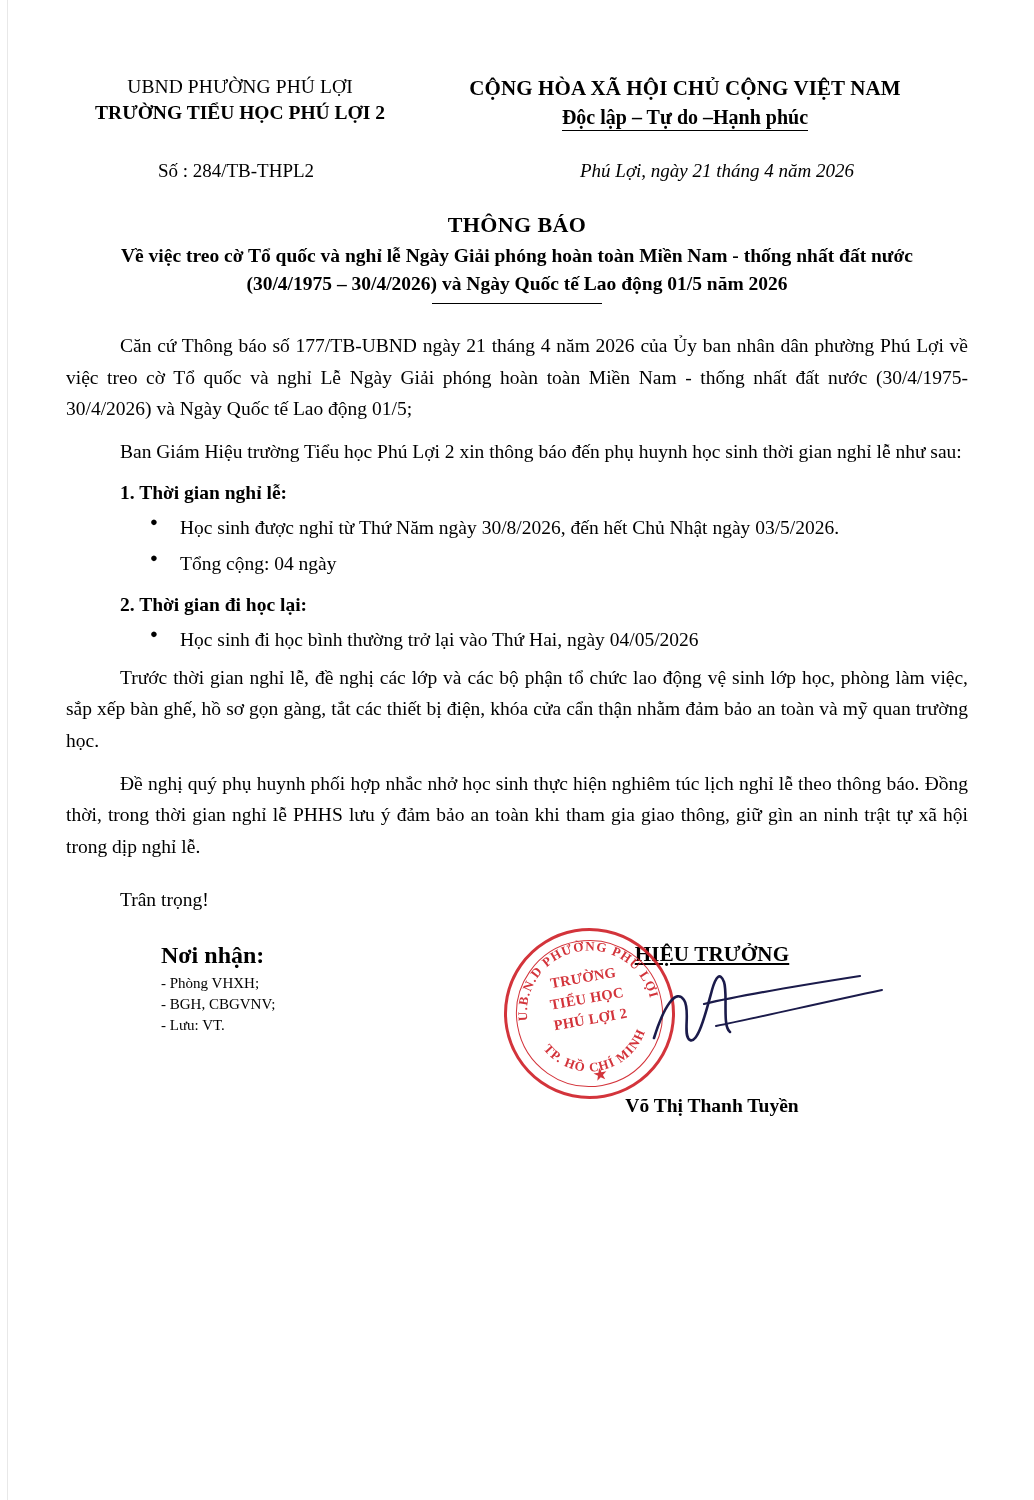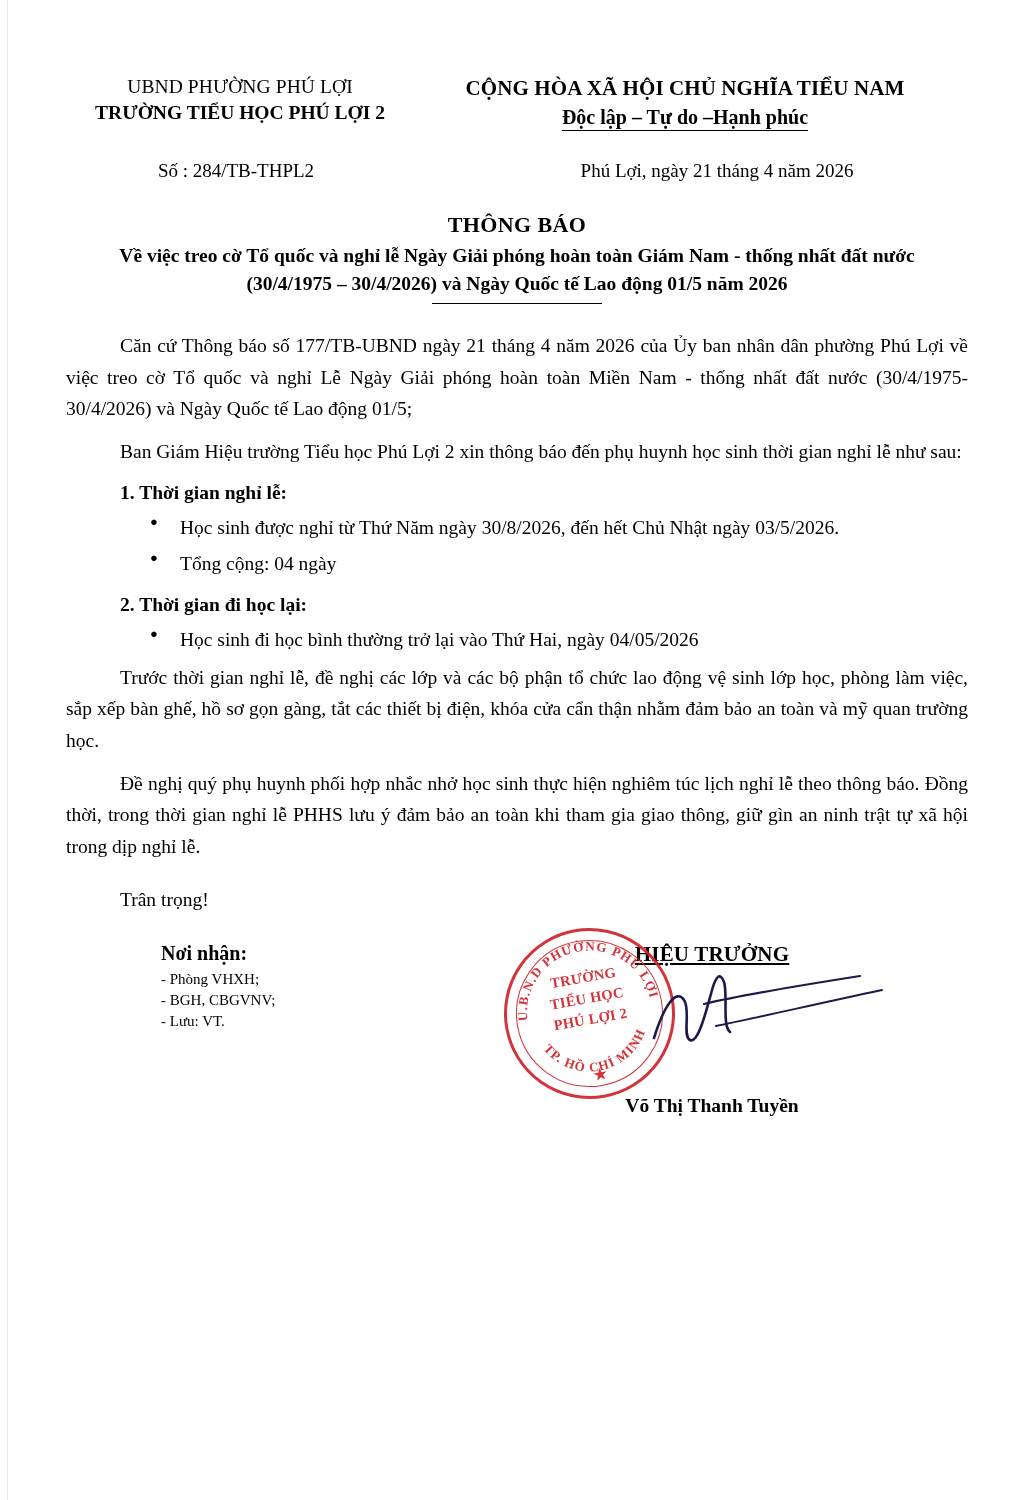--- a/index.html
+++ b/index.html
@@ -79,20 +79,21 @@
     width: 330px;
     text-align: center;
     font-size: 19px;
     padding-left: 10px;
     box-sizing: border-box;
   }
   .date {
     flex: 1;
     text-align: center;
     font-size: 19px;
+    font-style: italic;
     padding-left: 70px;
     box-sizing: border-box;
   }
 
   
   .title-block {
     text-align: center;
     margin-top: 30px;
   }
   .title-main {
@@ -165,21 +166,21 @@
     display: flex;
     margin-top: 26px;
     position: relative;
   }
   .sig-left {
     width: 420px;
     padding-left: 95px;
     box-sizing: border-box;
   }
   .noi-nhan {
-    font-size: 20px;
+    font-size: 24px;
     font-weight: bold;
     margin-bottom: 4px;
   }
   .recv-item {
     font-size: 15px;
     line-height: 1.42;
   }
   .sig-right {
     flex: 1;
     text-align: center;
@@ -277,36 +278,36 @@
 <div class="page">
 
   <div class="header">
     <div class="hdr-left">
       <div class="hdr-line1">UBND PHƯỜNG PHÚ LỢI</div>
       <div class="hdr-line2">
         <span>TRƯỜNG TIỂU HỌC PHÚ LỢI 2</span>
       </div>
     </div>
     <div class="hdr-right">
-      <div class="hdr-right-1">CỘNG HÒA XÃ HỘI CHỦ NGHĨA TIỂU NAM</div>
+      <div class="hdr-right-1">CỘNG HÒA XÃ HỘI CHỦ CỘNG VIỆT NAM</div>
       <div class="hdr-right-2">
         <span class="ul-part">Độc lập – Tự do –Hạnh phúc</span>
       </div>
     </div>
   </div>
 
   <div class="numrow">
     <div class="so">Số : 284/TB-THPL2</div>
     <div class="date">Phú Lợi, ngày 21  tháng  4  năm 2026</div>
   </div>
 
   <div class="title-block">
     <div class="title-main">THÔNG BÁO</div>
     <div class="title-sub">
-      <span>Về việc treo cờ Tổ quốc và nghỉ lễ Ngày Giải phóng hoàn toàn Giám Nam -</span>
+      <span>Về việc treo cờ Tổ quốc và nghỉ lễ Ngày Giải phóng hoàn toàn Miền Nam -</span>
       <span>thống nhất đất nước (30/4/1975 – 30/4/2026)</span>
       <span>và Ngày Quốc tế Lao động 01/5 năm 2026</span>
     </div>
     <div class="title-rule"></div>
   </div>
 
   <div class="body">
     <div class="para">Căn cứ Thông báo số 177/TB-UBND ngày 21 tháng 4 năm 2026 của Ủy ban nhân dân phường Phú Lợi về việc treo cờ Tổ quốc và nghỉ Lễ Ngày Giải phóng hoàn toàn Miền Nam - thống nhất đất nước (30/4/1975-30/4/2026) và Ngày Quốc tế Lao động 01/5;</div>
     <div class="para tight">Ban Giám Hiệu trường Tiểu học Phú Lợi 2 xin thông báo đến phụ huynh học sinh thời gian nghỉ lễ như sau:</div>
 

